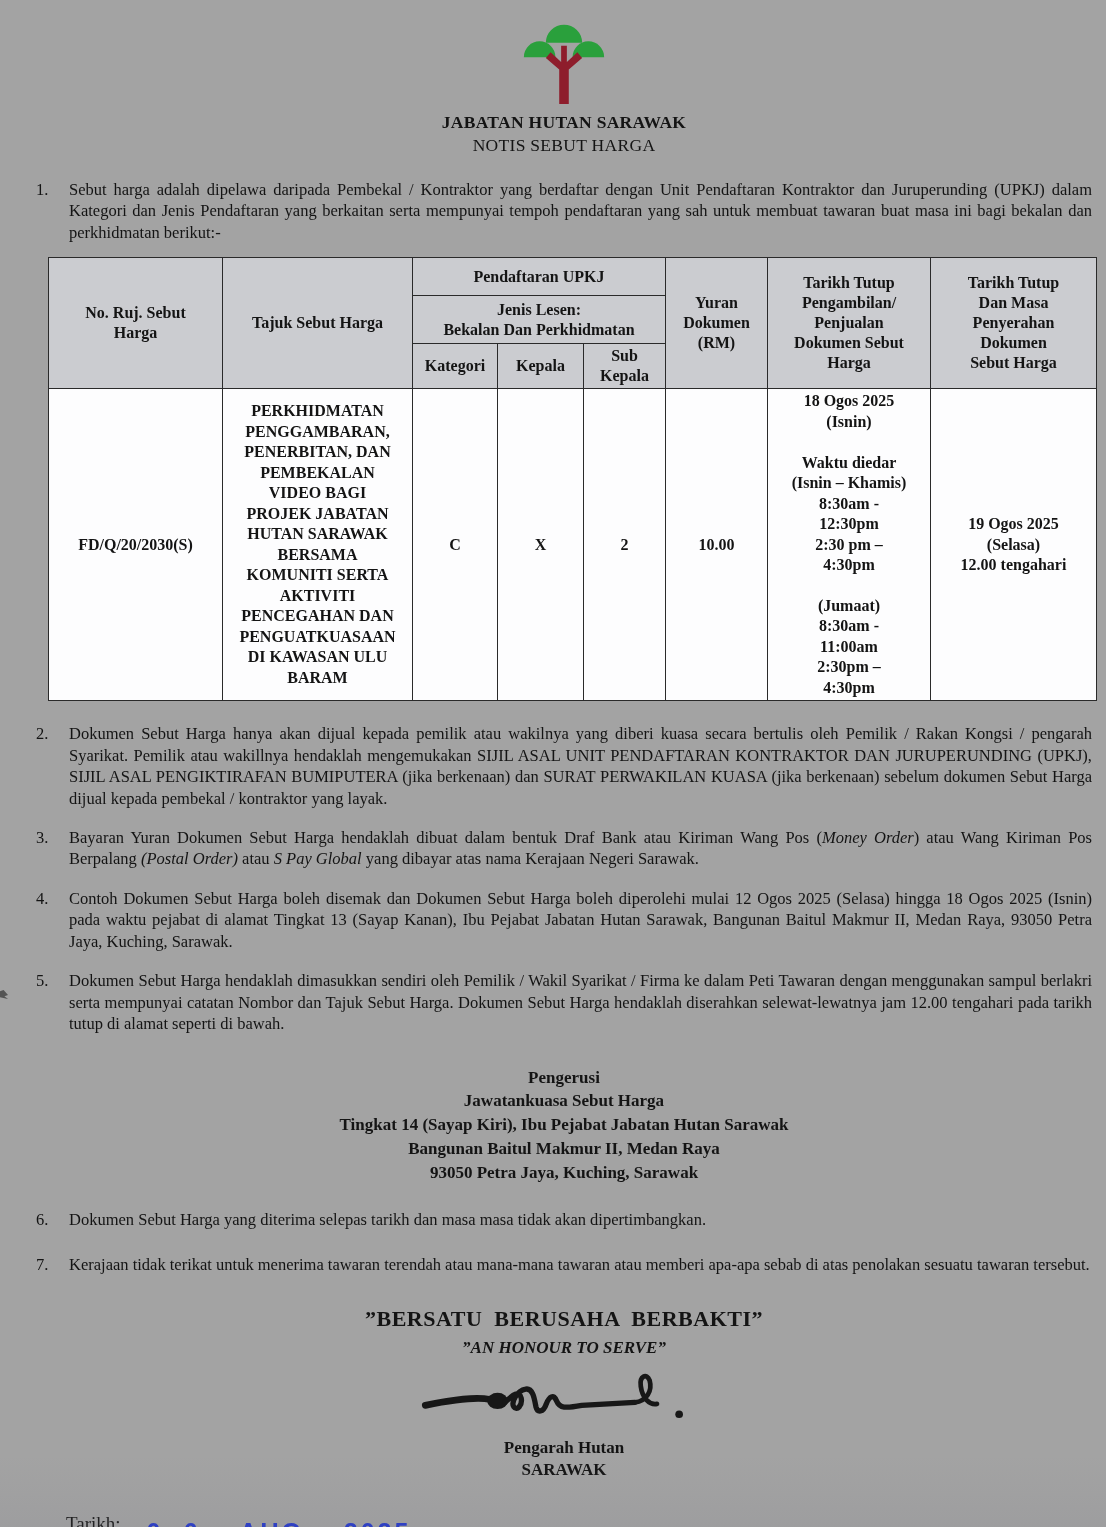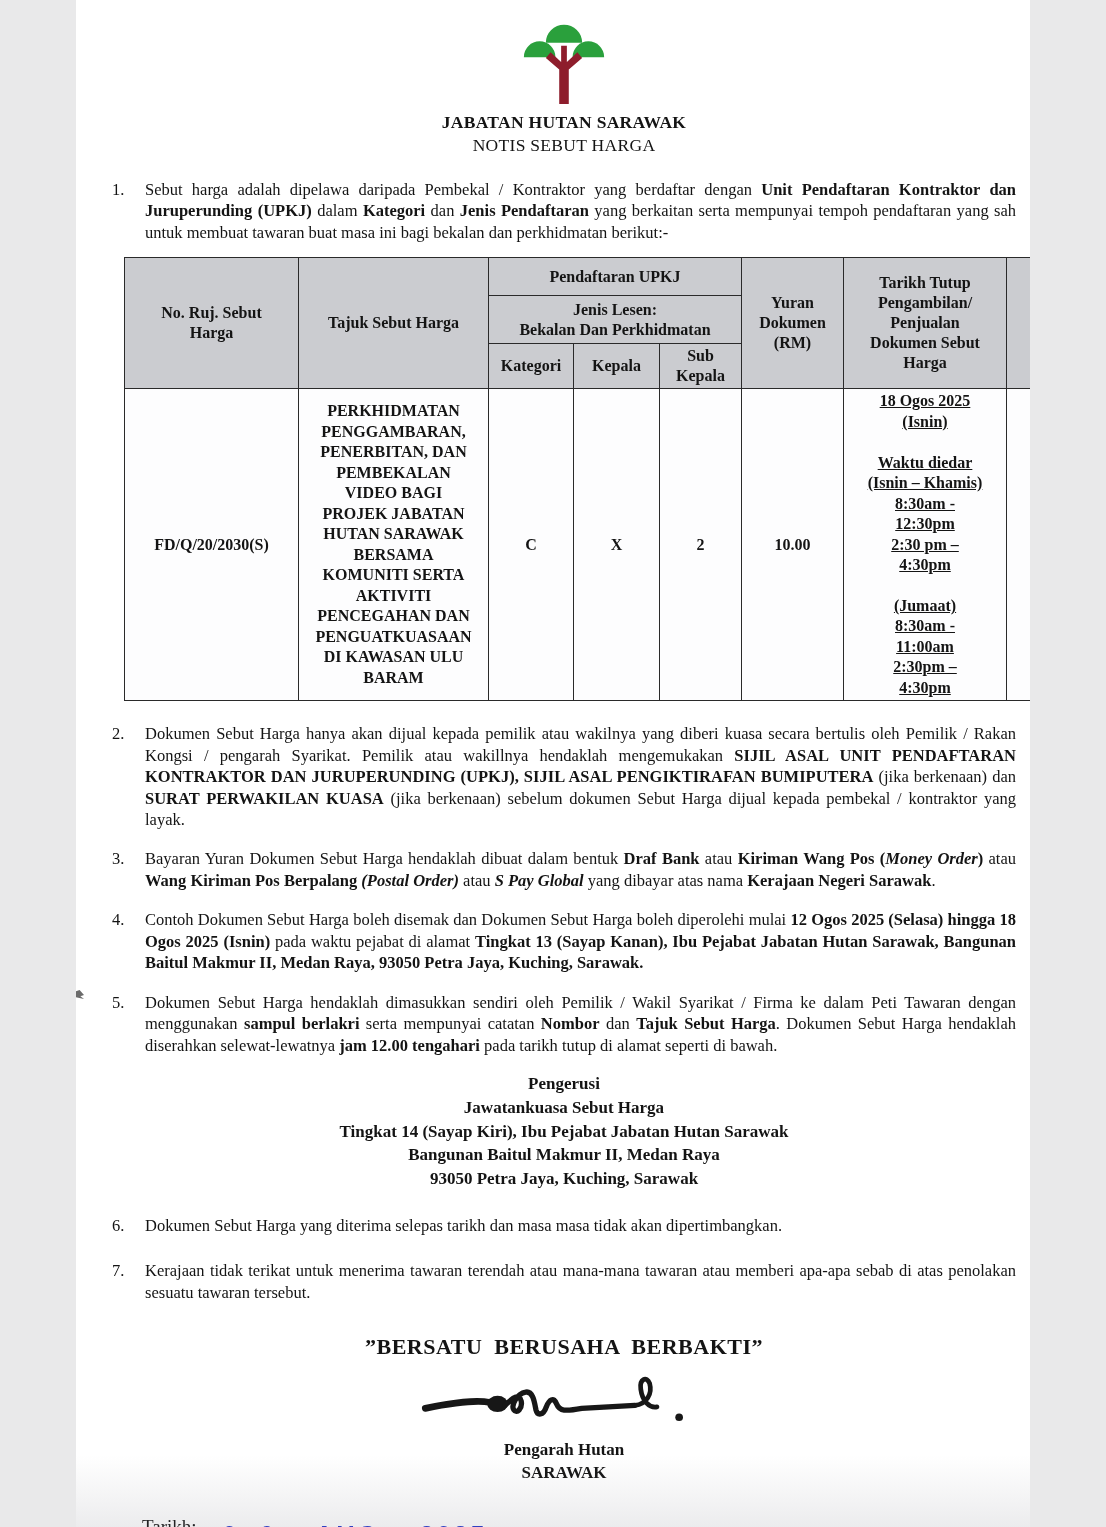--- a/index.html
+++ b/index.html
@@ -1,45 +1,45 @@
 <!DOCTYPE html>
 <html><head>
 <meta charset="utf-8">
 <style>
   html,body{margin:0;padding:0;background:#e9e9ea;}
   .sheet{
-    position:relative;width:954px;height:1527px;margin:0 auto;
-    background:#ffffff;color:#141414;overflow:hidden;
+    position:relative;width:1106px;height:1527px;margin:0 auto;
+    background:#a3a3a3;color:#141414;overflow:hidden;
     font-family:"Liberation Serif","DejaVu Serif",serif;
     font-size:16.5px;line-height:1.3;
   }
   .inner{padding:12px 14px 0 36px;}
   .doc-header{text-align:center;}
   .logo{display:inline-block;margin-top:2px;}
   .org-name{font-weight:bold;font-size:17.5px;letter-spacing:.3px;}
   .doc-title{font-weight:normal;font-size:17.5px;letter-spacing:.3px;}
   .item{display:flex;margin-top:18px;}
   .item .num{flex:0 0 33px;}
   .item .body{flex:1;text-align:justify;}
-  .item .body .b{font-weight:bold;}
+  .item .body .b{font-weight:normal;}
   .item .body .i{font-style:italic;}
   .tender-table{
     border-collapse:collapse;margin:14px 0 0 12px;width:1048px;
     table-layout:fixed;
   }
   .tender-table th,.tender-table td{
     border:1.6px solid #2a2a2a;text-align:center;vertical-align:middle;
     padding:2px 4px;
   }
   .tender-table thead th{background:#cbccd0;font-weight:bold;font-size:16px;line-height:1.25;}
   .tender-table tbody td{font-weight:bold;font-size:16px;line-height:1.28;background:#fdfdfe;}
   .row-h1{height:38px;} .row-h2{height:48px;} .row-h3{height:40px;}
   .body-row{height:292px;}
-  .cell-sched{font-size:15.5px;text-decoration:underline;}
-  .address-block{text-align:center;font-weight:bold;font-size:17px;line-height:1.4;margin-top:16px;}
+  .cell-sched{font-size:15.5px;}
+  .address-block{text-align:center;font-weight:bold;font-size:17px;line-height:1.4;margin-top:31px;}
   .motto1{text-align:center;font-weight:bold;font-size:22px;margin-top:30px;white-space:pre-wrap;letter-spacing:.5px;}
   .motto2{text-align:center;font-weight:bold;font-style:italic;font-size:17px;margin-top:3px;white-space:pre-wrap;}
   .sig-wrap{text-align:center;margin-top:8px;}
   .name-block{text-align:center;font-weight:bold;font-size:17px;line-height:1.35;margin-top:2px;}
   .date-row{display:flex;align-items:flex-start;margin:30px 0 0 30px;}
   .date-label{font-size:19px;}
   .date-stamp{
     font-family:"Liberation Sans","DejaVu Sans",sans-serif;
     font-weight:bold;font-size:25px;letter-spacing:3px;word-spacing:10px;
     margin:4px 0 0 26px;white-space:pre-wrap;
@@ -147,20 +147,21 @@
       <span class="num">6.</span>
       <span class="body"><span>Dokumen Sebut Harga yang diterima selepas tarikh dan masa masa tidak akan dipertimbangkan.</span></span>
     </div>
 
     <div class="item" style="margin-top:24px;">
       <span class="num">7.</span>
       <span class="body"><span>Kerajaan tidak terikat untuk menerima tawaran terendah atau mana-mana tawaran atau memberi apa-apa sebab di atas penolakan sesuatu tawaran tersebut.</span></span>
     </div>
 
     <div class="motto1">”BERSATU  BERUSAHA  BERBAKTI”</div>
+    <div class="motto2">”AN HONOUR TO SERVE”</div>
 
     <div class="sig-wrap">
       <svg width="300" height="62" viewBox="0 0 200 42" aria-hidden="true">
         <path d="M6 26 C 26 22, 40 20, 50 22" stroke="#171717" stroke-width="4.5" fill="none" stroke-linecap="round"></path>
         <ellipse cx="55" cy="23" rx="7" ry="5.5" fill="#171717"></ellipse>
         <path d="M60 24 C 66 18, 70 16, 71 21 C 72 26, 68 30, 66 27 C 64 24, 68 16, 74 15 C 79 14, 80 22, 81 27 C 82 31, 86 31, 88 25 C 90 20, 93 18, 95 23 C 97 28, 101 28, 112 26 L 148 24" stroke="#171717" stroke-width="3.6" fill="none" stroke-linecap="round"></path>
         <path d="M148 24 C 156 23, 160 16, 158 9 C 156 4, 151 6, 152 13 C 153 21, 158 26, 163 25" stroke="#171717" stroke-width="3.2" fill="none" stroke-linecap="round"></path>
         <circle cx="178" cy="32" r="2.6" fill="#171717"></circle>
       </svg>
     </div>

